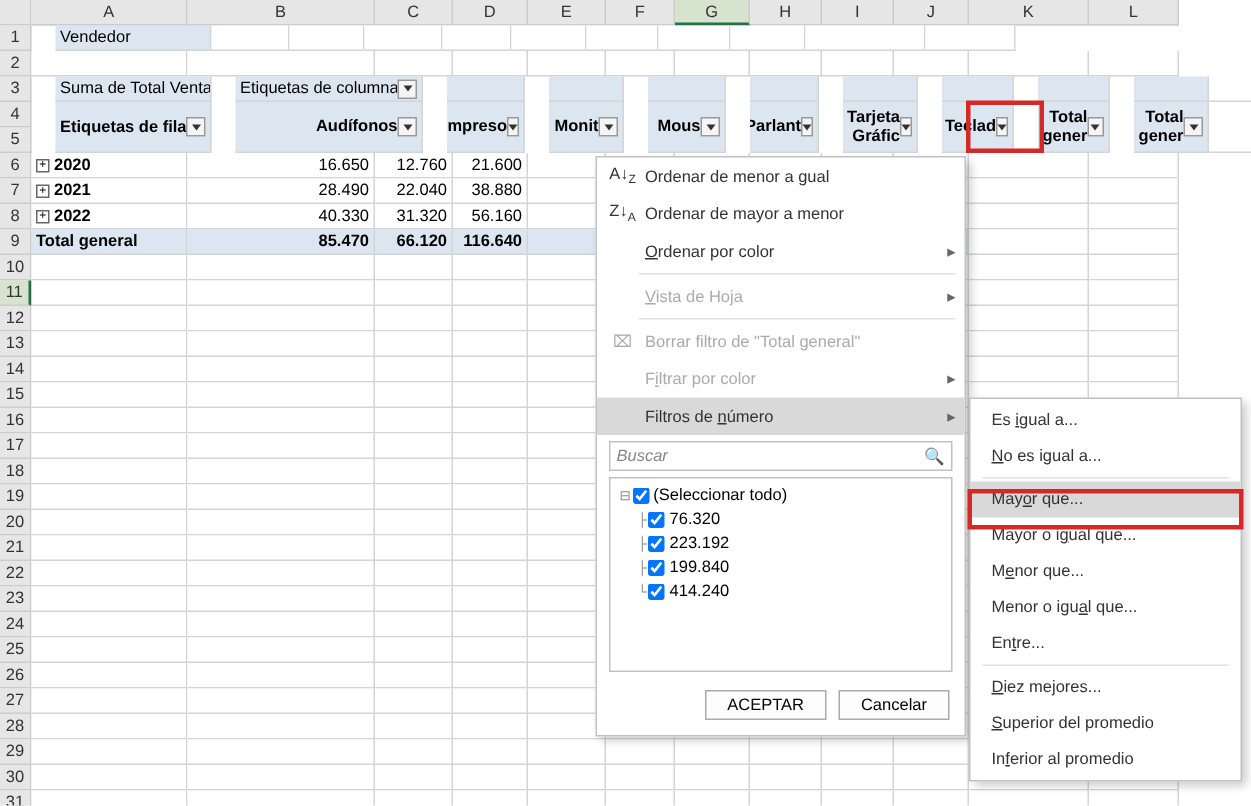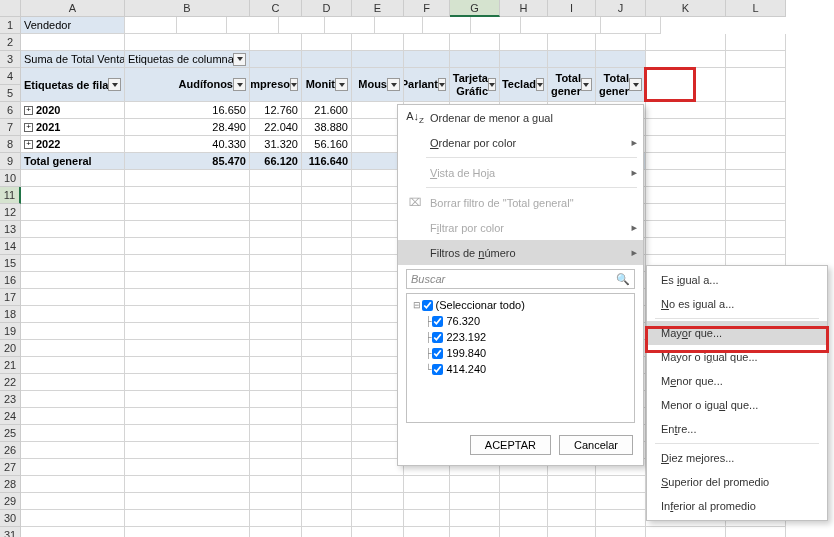--- a/index.html
+++ b/index.html
@@ -12,21 +12,21 @@
     .col-header.selected { background: #d5e3cf; border-bottom: 2px solid #217346; }
     
     .row-headers { position: absolute; top: 17px; left: 0; width: 21px; }
     .row-header { height: 17px; border-right: 1px solid #ccc; border-bottom: 1px solid #ccc; display: flex; align-items: center; justify-content: center; color: #333; background: #e6e6e6; }
     .row-header.selected { background: #d5e3cf; border-right: 2px solid #217346; }
     
     .grid { position: absolute; top: 17px; left: 21px; }
     .row { display: flex; height: 17px; }
     .cell { border-right: 1px solid #d4d4d4; border-bottom: 1px solid #d4d4d4; display: flex; align-items: center; padding: 0 3px; overflow: hidden; white-space: nowrap; background: #fff; position: relative; }
     .cell.right { justify-content: flex-end; }
-    .cell.pivot-hdr { background: #dce6f1; }
+    .cell.pivot-hdr { background: #dce6f1; margin-left: 16px; }
     .cell.pivot-total { background: #dce6f1; font-weight: bold; }
     
     .dd-arrow { width: 13px; height: 13px; border: 1px solid #999; background: #f5f5f5; display: inline-flex; align-items: center; justify-content: center; margin-left: auto; }
     .dd-arrow::after { content: ""; border-left: 3px solid transparent; border-right: 3px solid transparent; border-top: 4px solid #333; }
     
     .expand { width: 9px; height: 9px; border: 1px solid #666; display: inline-flex; align-items: center; justify-content: center; margin-right: 3px; font-size: 8px; line-height: 1; }
     
     .red-box { position: absolute; border: 3px solid #d62828; pointer-events: none; z-index: 100; }
     
     .filter-menu { position: absolute; left: 397px; top: 104px; width: 247px; background: #fff; border: 1px solid #c1c1c1; box-shadow: 3px 3px 6px rgba(0,0,0,0.2); z-index: 50; }
@@ -571,20 +571,24 @@
   </div>
 
 <div class="red-box" style="left:644px; top:67px; width:52px; height:35px;"></div>
 
 <div class="filter-menu">
   <div class="fm-item">
     <span class="fm-icon">A↓<sub style="font-size:8px">Z</sub></span>
     <span>Ordenar de menor a gual</span>
   </div>
   <div class="fm-item">
+    <span class="fm-icon">Z↓<sub style="font-size:8px">A</sub></span>
+    <span>Ordenar de mayor a menor</span>
+  </div>
+  <div class="fm-item">
     <span class="fm-icon"></span>
     <span><span class="u">O</span>rdenar por color</span>
     <span class="fm-arrow">▸</span>
   </div>
   <div class="fm-sep"></div>
   <div class="fm-item disabled">
     <span class="fm-icon"></span>
     <span><span class="u">V</span>ista de Hoja</span>
     <span class="fm-arrow">▸</span>
   </div>

